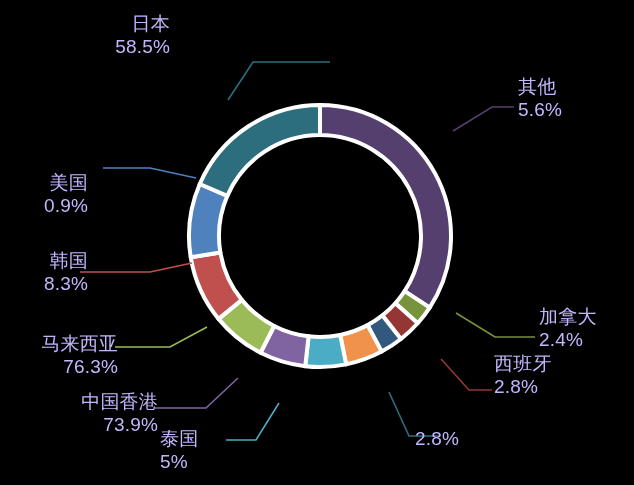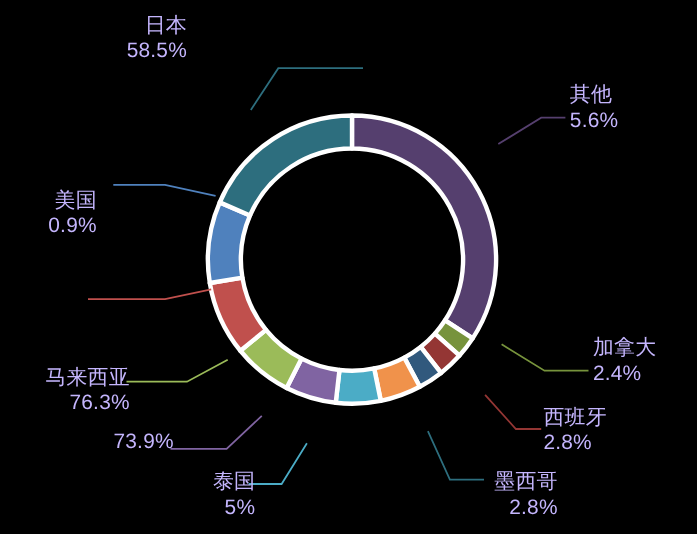--- a/index.html
+++ b/index.html
@@ -39,21 +39,21 @@
     letter-spacing: 0.2px;
   }
   .label-name {
     display: block;
   }
   .label-value {
     display: block;
   }
   .align-right { text-align: right; }
   .align-left  { text-align: left; }
-  .align-center{ text-align: right; }
+  .align-center{ text-align: left; }
 </style>
 </head>
 <body>
 
 <div id="chart-root">
 
   <svg class="chart-svg" viewBox="0 0 634 485">
     <g id="slices-group">
         <path d="M 320 105 A 131 131 0 0 1 429.7161732455205 307.5776594221893 L 404.5903320442563 291.18582902016124 A 101 101 0 0 0 320 135 Z" fill="#553f6e" stroke="#ffffff" stroke-width="4" stroke-linejoin="round"></path>
         <path d="M 429.7161732455205 307.5776594221893 A 131 131 0 0 1 417.7182900505678 323.24755463388703 L 395.3400556878423 303.26719861085945 A 101 101 0 0 0 404.5903320442563 291.18582902016124 Z" fill="#77933c" stroke="#ffffff" stroke-width="4" stroke-linejoin="round"></path>
@@ -89,41 +89,45 @@
   <div class="label-group align-left" style="left:518px; top:75px; width:110px;">
     <span class="label-name">其他</span>
     <span class="label-value">5.6%</span>
   </div>
 
   <div class="label-group align-right" style="left:8px; top:142px; width:80px;margin-top:29px;">
     <span class="label-name">美国</span>
     <span class="label-value">0.9%</span>
   </div>
 
+  <div class="label-group align-right" style="left:8px; top:249px; width:80px;">
+    <span class="label-name">韩国</span>
+    <span class="label-value">8.3%</span>
+  </div>
 
   <div class="label-group align-right" style="left:8px; top:332px; width:110px;">
     <span class="label-name">马来西亚</span>
     <span class="label-value">76.3%</span>
   </div>
 
   <div class="label-group align-right" style="left:48px; top:390px; width:110px;">
+    <span class="label-name">中国香港</span>
     <span class="label-value">73.9%</span>
   </div>
 
   <div class="label-group align-center" style="left:160px; top:427px; width:72px;">
     <span class="label-name">泰国</span>
     <span class="label-value">5%</span>
   </div>
 
   <div class="label-group align-center" style="left:415px; top:427px; width:92px;">
-    <span class="label-name">墨西哥</span>
     <span class="label-value">2.8%</span>
   </div>
 
-  <div class="label-group align-left" style="left:494px; top:368px; width:110px;">
+  <div class="label-group align-left" style="left:494px; top:352px; width:110px;">
     <span class="label-name">西班牙</span>
     <span class="label-value">2.8%</span>
   </div>
 
   <div class="label-group align-left" style="left:539px; top:305px; width:110px;">
     <span class="label-name">加拿大</span>
     <span class="label-value">2.4%</span>
   </div>
 
 </div>

